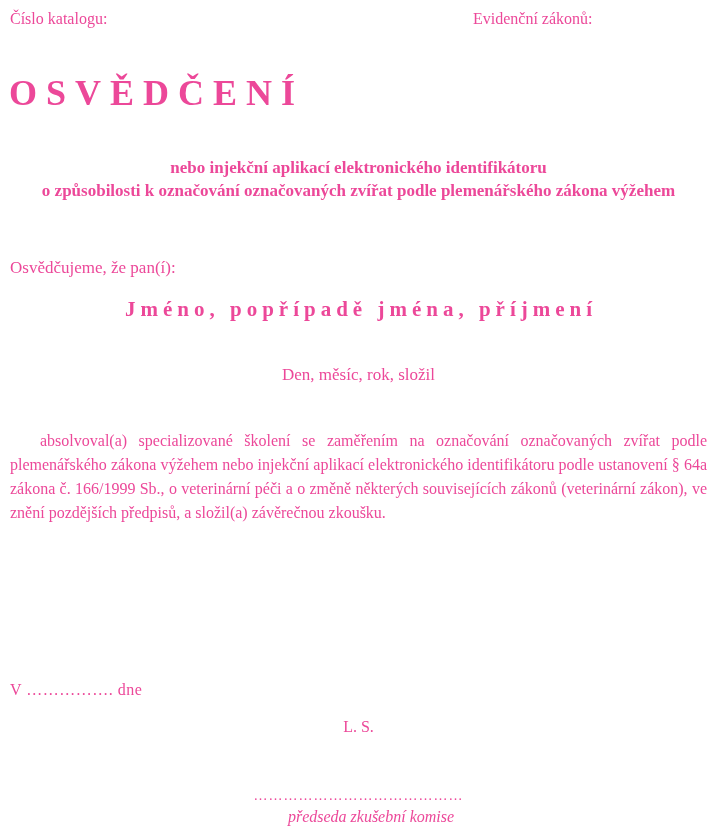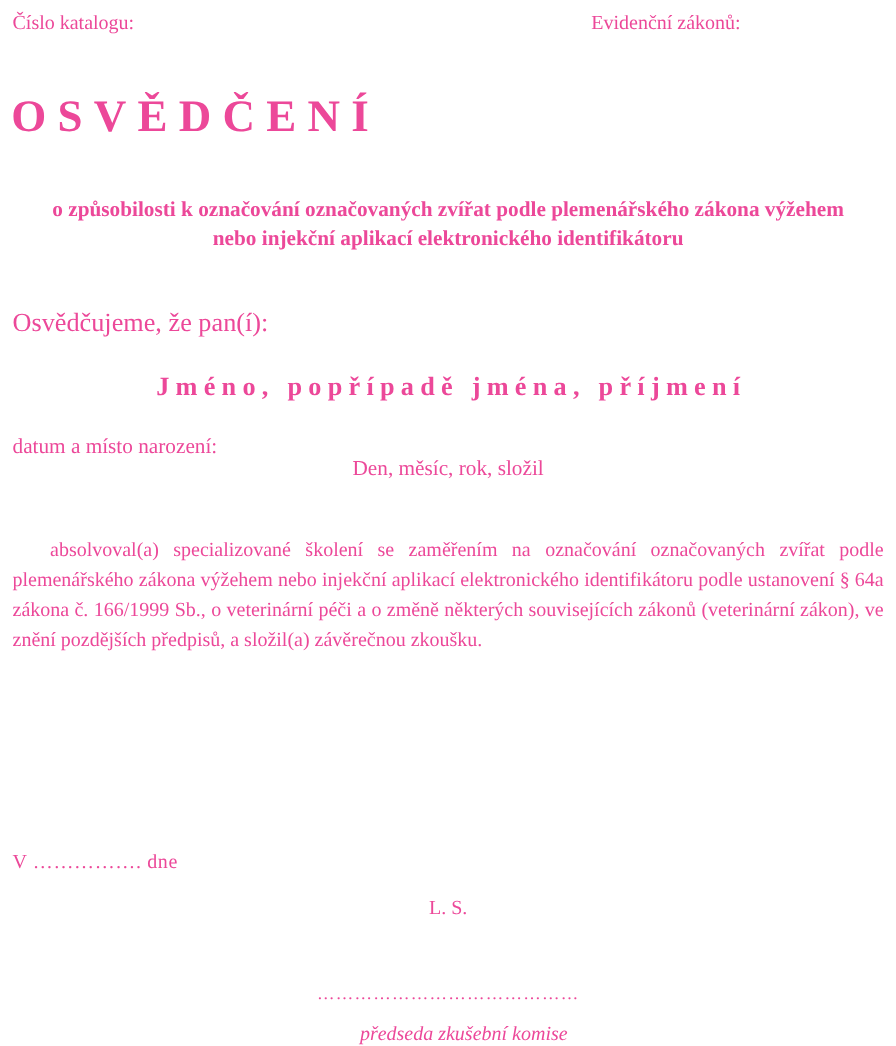--- a/index.html
+++ b/index.html
@@ -38,22 +38,22 @@
 
   .doc-subtitle {
     left: 0; right: 0; top: 156px;
     text-align: center;
     font-size: 17px;
     font-weight: bold;
     line-height: 23px;
   }
 
   .certify-label {
-    left: 10px; top: 246px;
-    font-size: 21px;
+    left: 10px; top: 258px;
+    font-size: 17px;
     text-align: right;
   }
 
   .name-line {
     left: 0; right: 0; top: 297px;
     text-align: center;
     font-size: 21px;
     font-weight: bold;
     letter-spacing: 5px;
     text-indent: 5px;
@@ -101,45 +101,44 @@
   .signature-dots {
     font-size: 14px;
     letter-spacing: 1px;
     line-height: 14px;
     white-space: nowrap;
   }
   .signature-caption {
     font-size: 16px;
     font-style: italic;
     line-height: 20px;
-    margin-top: 15px;
+    margin-top: 4px;
     padding-left: 25px;
   }
 </style>
 </head>
 <body>
 
 <div class="page">
 
   <div class="abs header-label catalog-label">Číslo katalogu:</div>
 
   <div class="abs header-label evidence-label">Evidenční zákonů:</div>
 
   <div class="abs doc-title">OSVĚDČENÍ</div>
 
   <div class="abs doc-subtitle">
+    <div>nebo injekční aplikací elektronického identifikátoru</div>
     <div>o způsobilosti k označování označovaných zvířat podle plemenářského zákona výžehem</div>
-    <div>nebo injekční aplikací elektronického identifikátoru</div>
   </div>
 
   <div class="abs certify-label">Osvědčujeme, že pan(í):</div>
 
   <div class="abs name-line">Jméno, popřípadě jména, příjmení</div>
 
-  <div class="abs birth-label">datum a místo narození:</div>
 
   <div class="abs birth-value">Den, měsíc, rok, složil</div>
 
   <div class="abs body-paragraph">absolvoval(a) specializované školení se zaměřením na označování označovaných zvířat podle plemenářského zákona výžehem nebo injekční aplikací elektronického identifikátoru podle ustanovení § 64a zákona č. 166/1999 Sb., o veterinární péči a o změně některých souvisejících zákonů (veterinární zákon), ve znění pozdějších předpisů, a složil(a) závěrečnou zkoušku.</div>
 
   <div class="abs place-date-line">V ……………. dne</div>
 
   <div class="abs seal-mark">L. S.</div>
 
   <div class="abs signature-block">

